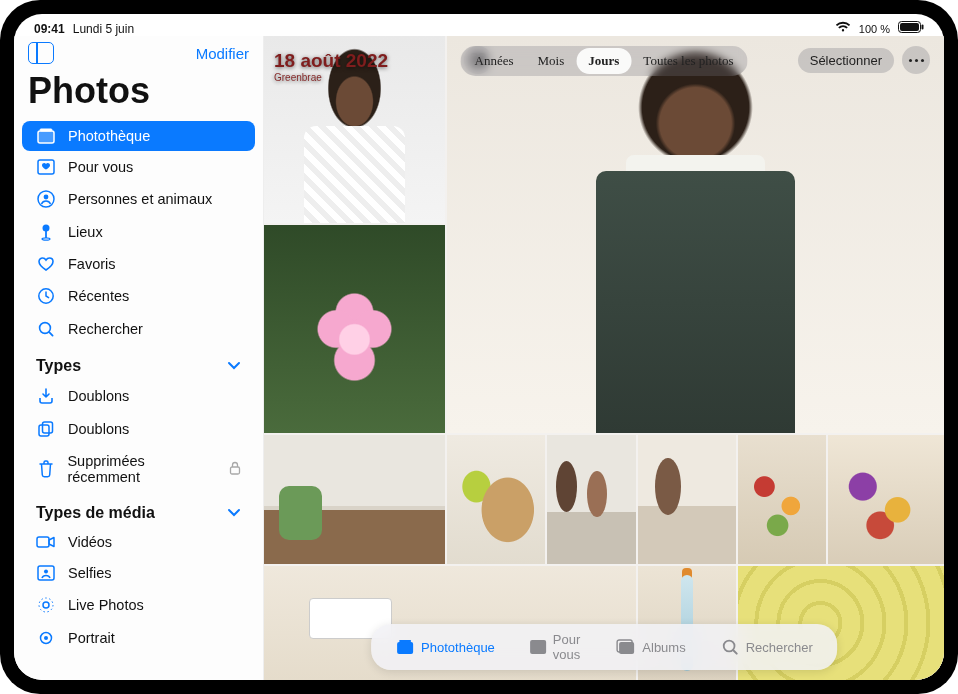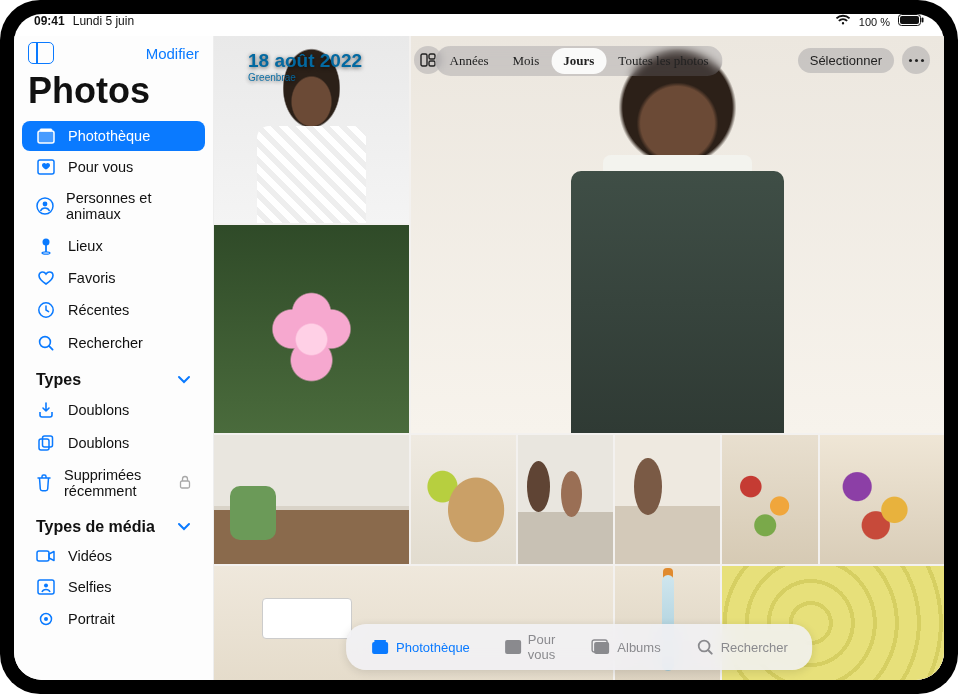--- a/index.html
+++ b/index.html
@@ -6,32 +6,32 @@
   html, body { width: 958px; height: 694px; font-family: -apple-system, "Helvetica Neue", Arial, sans-serif; background:#fff; overflow:hidden; }
   .device {
     width: 958px; height: 694px; background:#000; border-radius:40px; position:relative; overflow:hidden;
   }
   .screen {
     position:absolute; inset:14px; background:#fff; border-radius:28px; overflow:hidden; display:flex; flex-direction:column;
   }
 
   
   .statusbar {
-    height:22px; display:flex; align-items:flex-start; justify-content:space-between;
+    height:22px; display:flex; align-items:flex-end; justify-content:space-between;
     padding:0 20px; font-size:12px; font-weight:600; color:#111;
   }
   .statusbar .left, .statusbar .right { display:flex; align-items:center; gap:8px; }
   .statusbar .right svg { height:12px; }
   .statusbar .batt-text { font-size:11px; font-weight:500; }
 
   
   .app { flex:1; display:flex; min-height:0; }
 
   
-  .sidebar { width:200px; border-right:1px solid rgba(0,0,0,0.06); display:flex; flex-direction:column; background:#fdfdfd; }
+  .sidebar { width:250px; border-right:1px solid rgba(0,0,0,0.06); display:flex; flex-direction:column; background:#fdfdfd; }
   .sidebar-top { display:flex; align-items:center; justify-content:space-between; padding:6px 14px 2px; }
   .sidebar-toggle { width:26px; height:22px; border:1.5px solid #0a7aff; border-radius:5px; position:relative; }
   .sidebar-toggle::before { content:""; position:absolute; left:7px; top:0; bottom:0; width:1.5px; background:#0a7aff; }
   .edit-link { color:#0a7aff; font-size:15px; }
 
   .sidebar h1 { font-size:36px; font-weight:700; padding:4px 14px 8px; color:#111; }
 
   .nav { overflow-y:auto; flex:1; }
   .nav::-webkit-scrollbar{width:0}
   .nav-item, .nav-header {
@@ -123,21 +123,21 @@
   .p-wall::after{content:"";position:absolute;left:12%;top:28%;width:22%;height:34%;background:#fff;border:1px solid #ccc;border-radius:4px;}
   .p-bottle { background:linear-gradient(#ece4d5,#ddd3c1); }
   .p-bottle::after{content:"";position:absolute;left:44%;top:8%;width:12%;height:84%;background:linear-gradient(#cfe6ee,#a0c8d6);border-radius:8px;}
   .p-bottle::before{content:"";position:absolute;left:45%;top:2%;width:10%;height:10%;background:#e08a2e;border-radius:4px 4px 0 0;}
   .p-zuc { background:
     repeating-radial-gradient(circle at 40% 50%, #e7e07a 0 18px, #d6cf62 18px 22px),
     #eae2ce;
   }
 
   
-  .date-overlay { position:absolute; top:14px; left:34px; color:#0369a1; text-shadow:0 1px 4px rgba(0,0,0,0.6); z-index:5; }
+  .date-overlay { position:absolute; top:14px; left:10px; color:#7f1d1d; text-shadow:0 1px 4px rgba(0,0,0,0.6); z-index:5; }
   .date-overlay .d1{ font-size:19px; font-weight:700; }
   .date-overlay .d2{ font-size:10px; font-weight:400; opacity:0.95;}
 
   
   .seg { position:absolute; top:10px; left:50%; transform:translateX(-50%);
     display:flex; background:rgba(120,120,128,0.28); border-radius:16px; padding:2px; z-index:6; backdrop-filter:blur(4px);}
   .seg button { border:0; background:transparent; padding:5px 12px; font-size:13px; color:#222; border-radius:14px; cursor:pointer; white-space:nowrap;font-family:Liberation Serif, serif;}
   .seg button.on { background:rgba(255,255,255,0.9); font-weight:600; }
 
   .top-right { position:absolute; top:10px; right:14px; display:flex; gap:8px; align-items:center; z-index:6;}
@@ -333,20 +333,29 @@
             <span class="icon">
               <svg width="18" height="16" viewBox="0 0 18 16">
                   <rect x="1" y="1" width="16" height="14" rx="2" fill="none" stroke="#0a7aff" stroke-width="1.5"></rect>
                   <circle cx="9" cy="6.5" r="2" fill="#0a7aff"></circle>
                   <path d="M5 13c.6-1.8 2.2-2.6 4-2.6s3.4.8 4 2.6" fill="none" stroke="#0a7aff" stroke-width="1.5"></path>
                 </svg>
             </span>
             <span>Selfies</span>
           </div>
 
+          <div class="nav-item">
+            <span class="icon">
+              <svg width="18" height="18" viewBox="0 0 18 18">
+                  <circle cx="9" cy="9" r="3" fill="none" stroke="#0a7aff" stroke-width="1.5"></circle>
+                  <circle cx="9" cy="9" r="7" fill="none" stroke="#0a7aff" stroke-width="1" stroke-dasharray="1.5 2.5"></circle>
+                </svg>
+            </span>
+            <span>Live Photos</span>
+          </div>
 
           <div class="nav-item">
             <span class="icon">
               <svg width="18" height="18" viewBox="0 0 18 18">
                   <circle cx="9" cy="9" r="5.5" fill="none" stroke="#0a7aff" stroke-width="1.5"></circle>
                   <circle cx="9" cy="9" r="2" fill="#0a7aff"></circle>
                 </svg>
             </span>
             <span>Portrait</span>
           </div>

